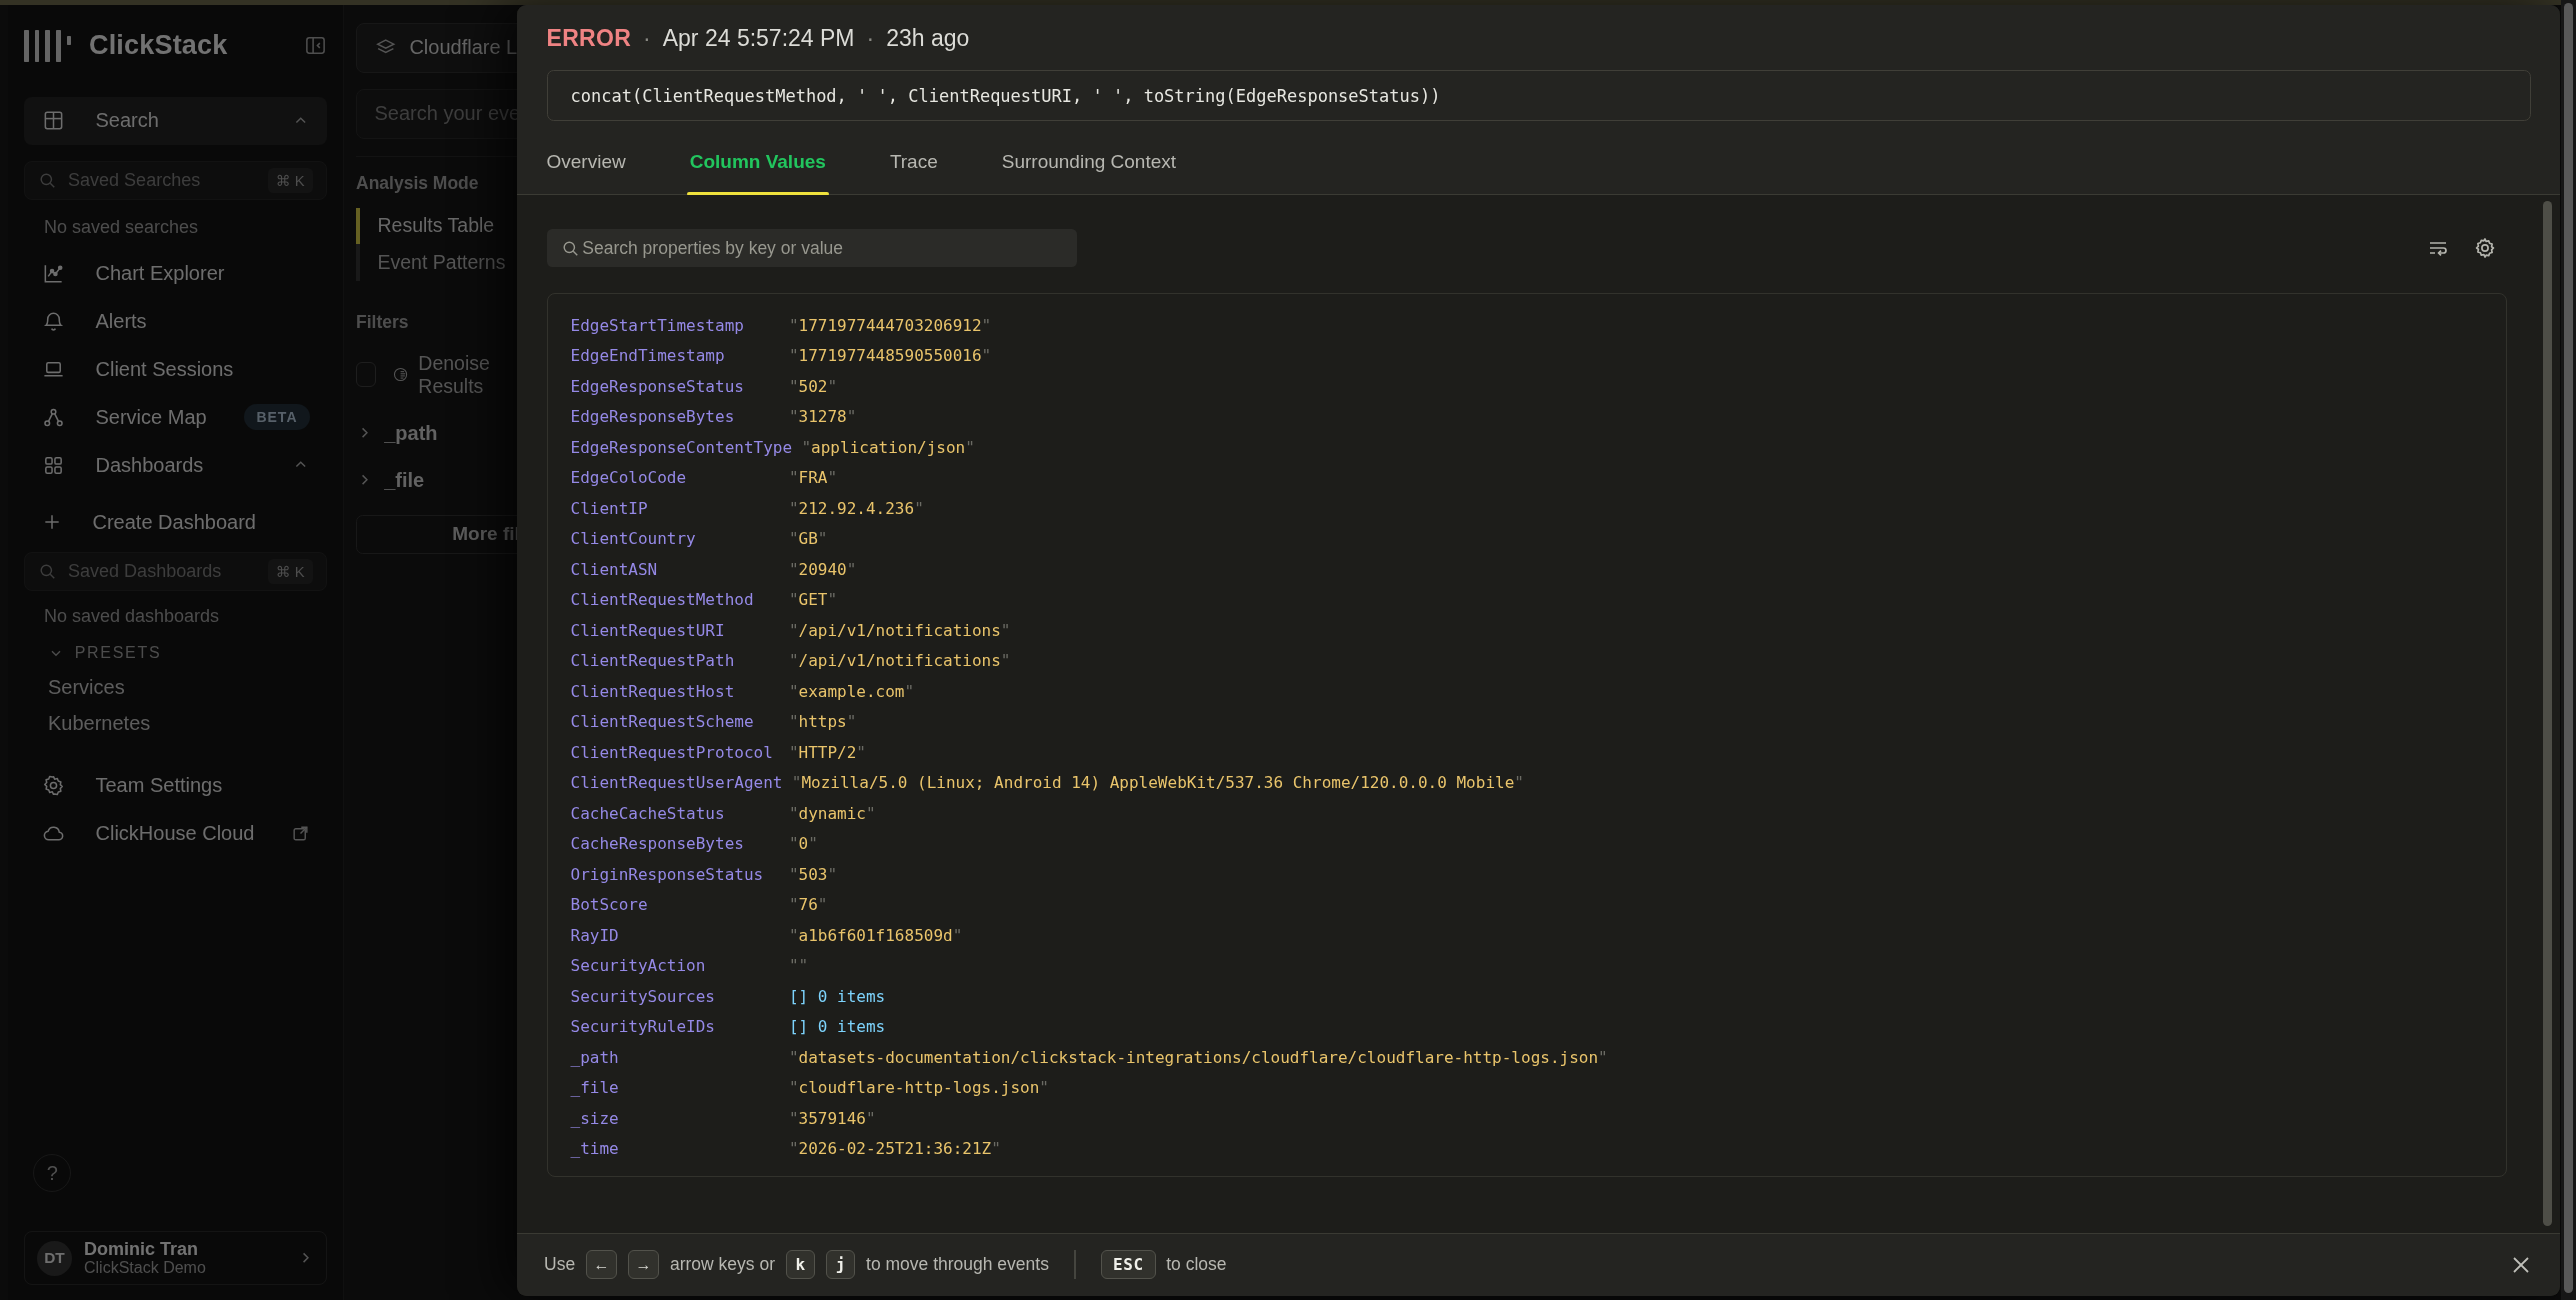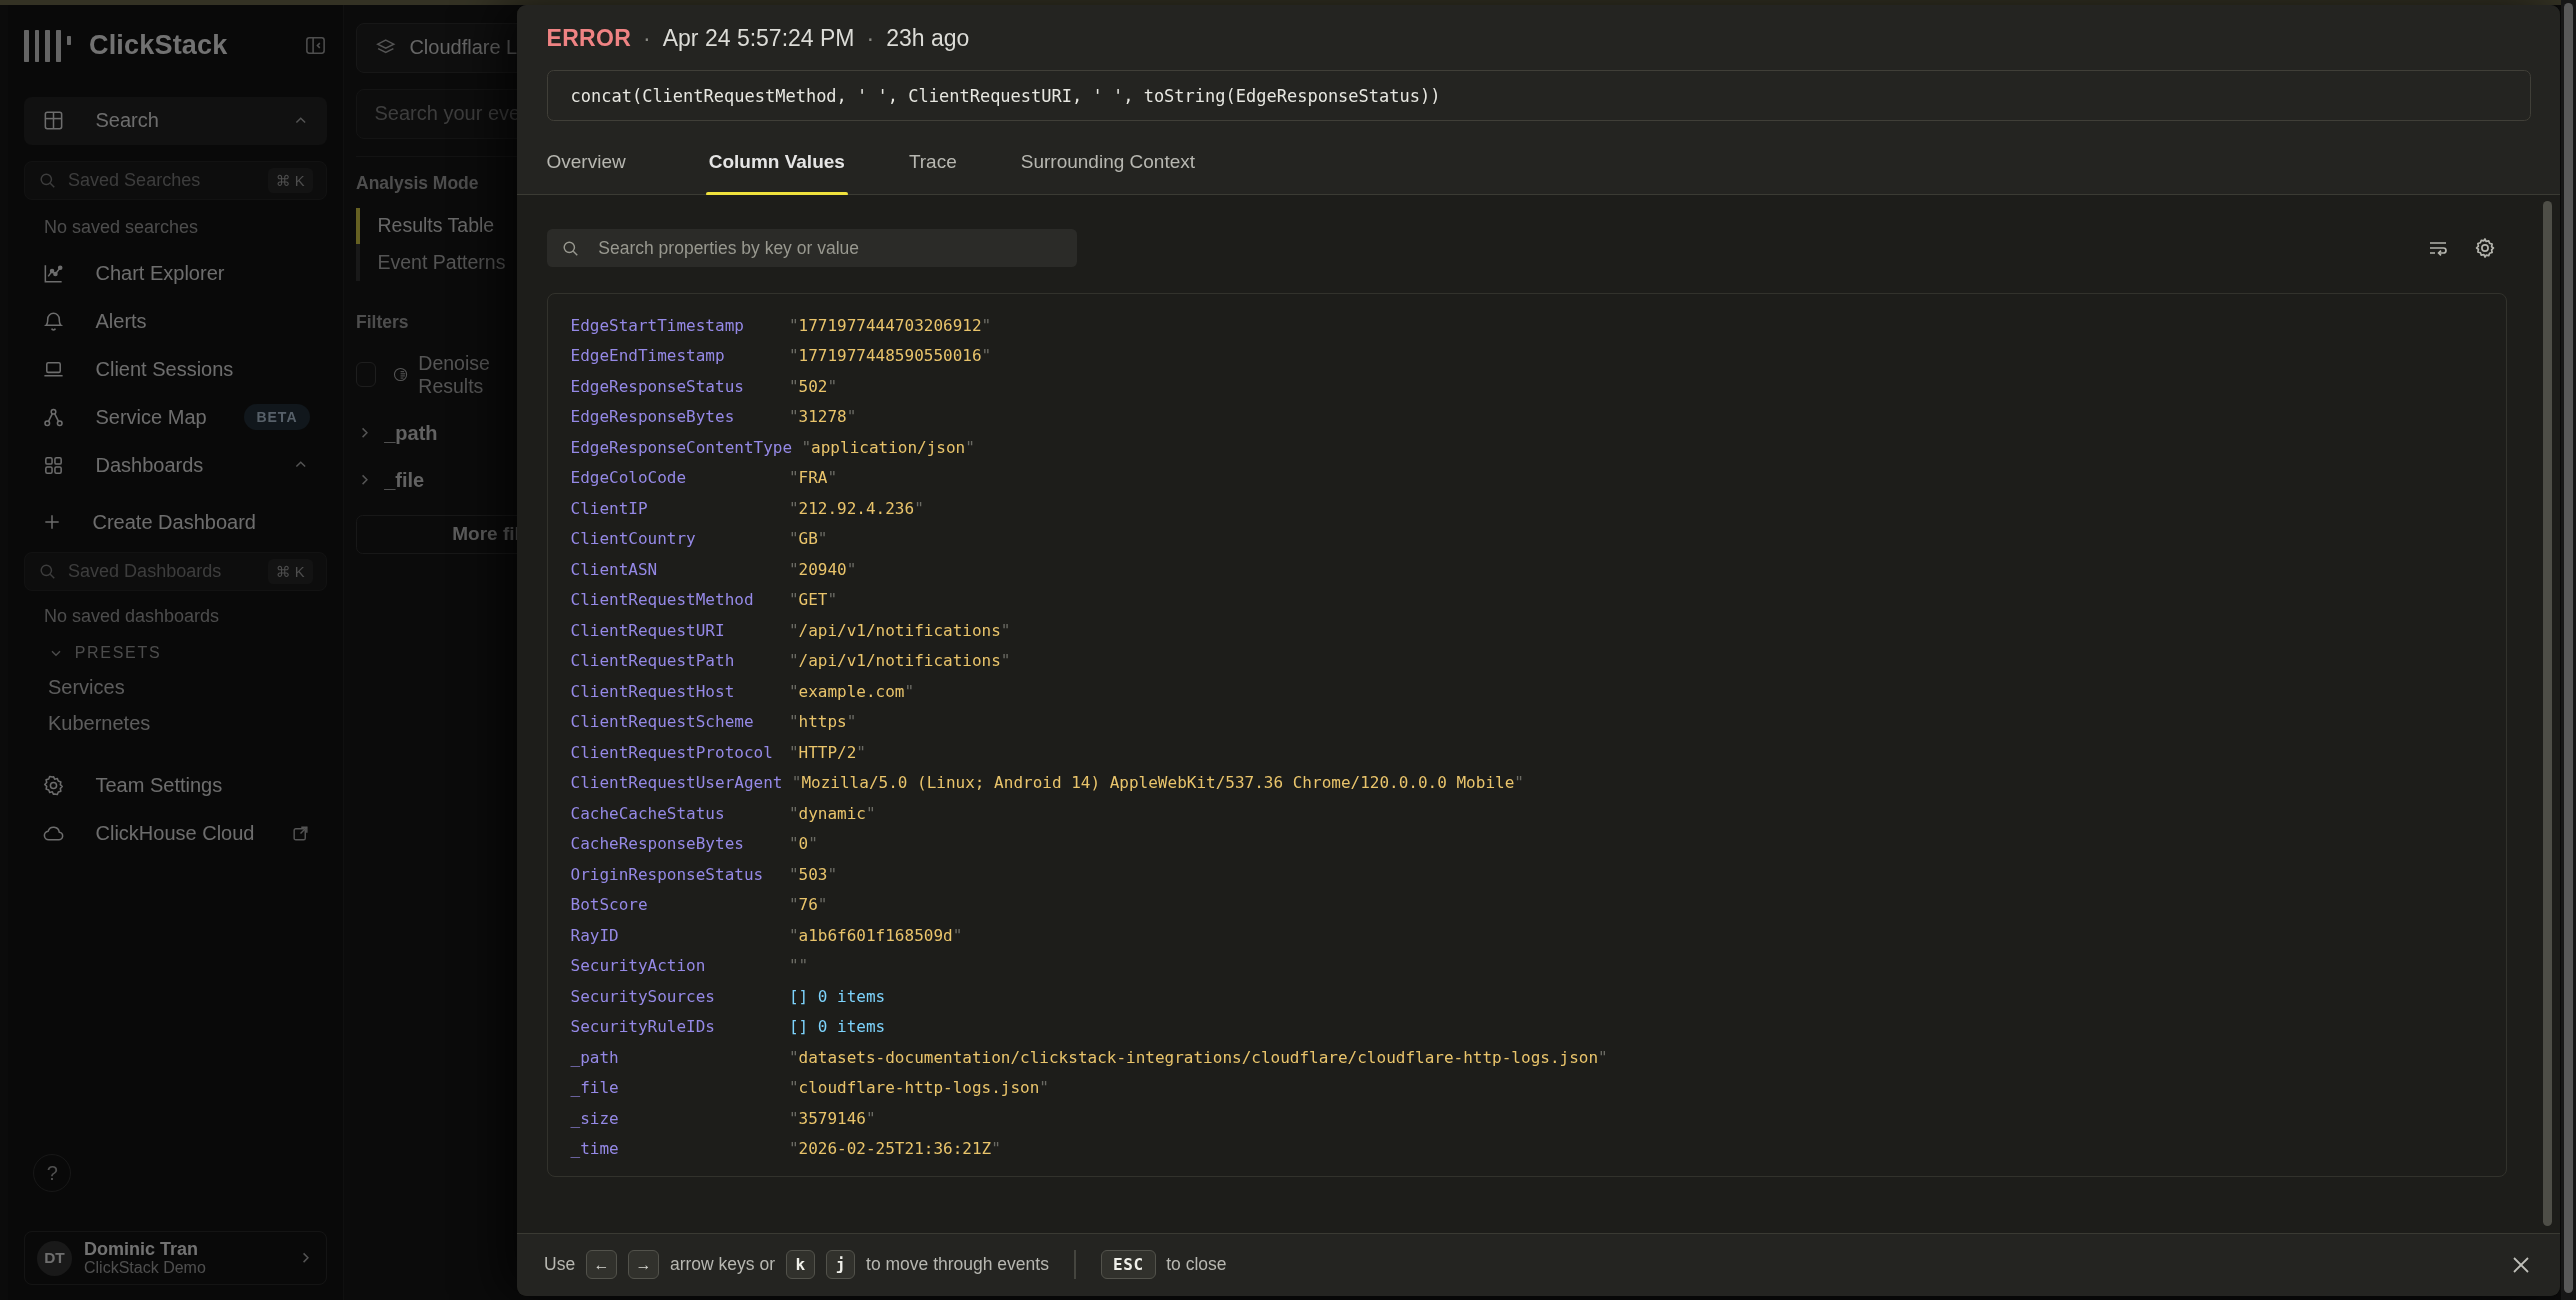--- a/index.html
+++ b/index.html
@@ -108,29 +108,29 @@
   .level-error { color:#ef8383; font-weight:600; letter-spacing:0.3px; }
   .meta-dot { color:#8a8a84; }
   .meta-time, .meta-rel { color:#dcdcd7; }
   .code-block {
     margin-top:17.5px; border:1.3px solid #403f38; border-radius:6.7px; padding:14.8px 23px;
     font-family:"DejaVu Sans Mono", monospace; font-size:17px; color:#e7e7e1;
   }
   .code-line + .code-line { margin-top:21.5px; }
   .tabs { margin-top:29.5px; display:flex; gap:64px; font-size:19px; color:#b7b7b1; }
   .tab { position:relative; padding-bottom:21.5px; cursor:pointer; }
-  .tab.active { color:#e5e5e5; font-weight:700;margin-left:19px; }
+  .tab.active { color:#22c55e; font-weight:700; }
   .tab.active::after { content:""; position:absolute; left:-2.7px; right:-2.7px; bottom:-1.3px;
     height:4px; border-radius:2px; background:#efe13d; }
 
   .panel-body { position:relative; flex:1; min-height:0; background:#1d1d1a; padding:34px 29.5px 0 29.5px; }
   .search-row { display:flex; align-items:center; justify-content:space-between; }
   .prop-search {
     width:530px; height:38px; background:#2b2b28; border-radius:5.4px;
-    display:flex; align-items:center; gap:18px; padding:0 14.8px;
+    display:flex; align-items:center; gap:2px; padding:0 14.8px;
   }
   .prop-search .ph { font-size:17.5px; color:#98988f; }
   .body-actions { display:flex; align-items:center; gap:23px; color:#b5b5ae; margin-right:34px; }
 
   .prop-card { margin-top:25.5px; margin-right:24px; border:1.3px solid #32322c; border-radius:8px; padding:16px 0 12px; }
   .prop-row { display:flex; align-items:center; height:30.5px; padding:0 23px;
     font-family:"DejaVu Sans Mono", monospace; font-size:16px; white-space:nowrap; }
   .prop-key { flex:none; min-width:209px; margin-right:9.4px; color:#9589e6; }
   .q { color:#6b6b64; }
   .prop-val { color:#e9c46b; }

